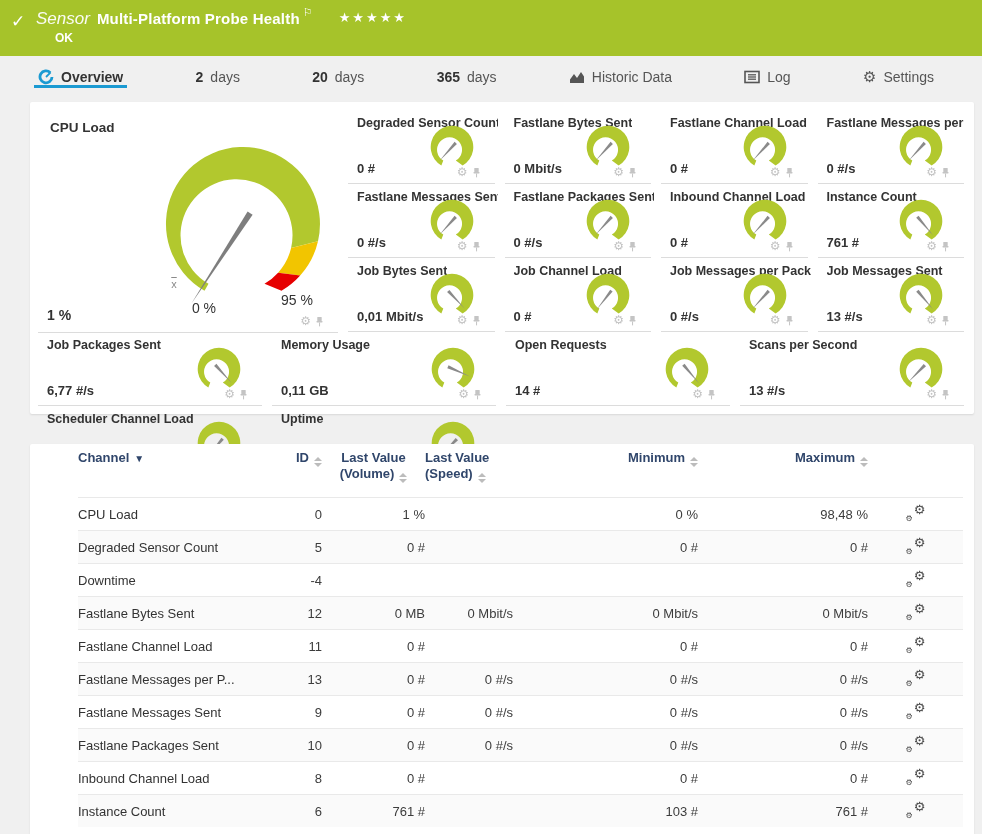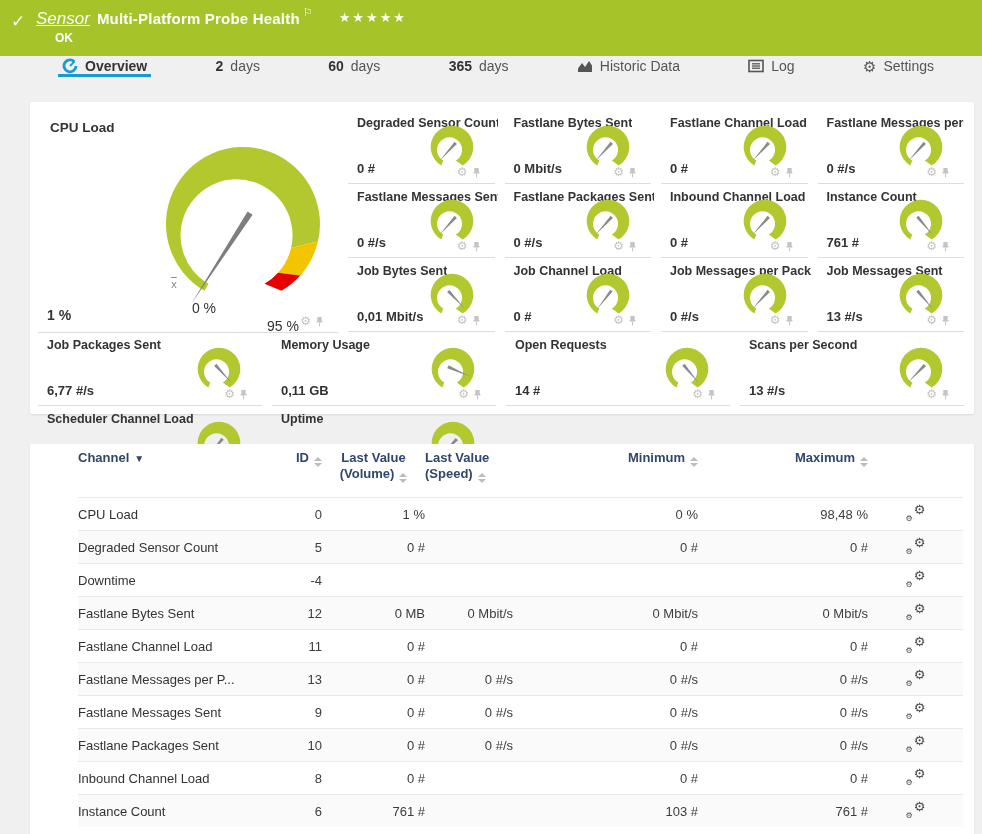--- a/index.html
+++ b/index.html
@@ -6,47 +6,47 @@
   body{
     width:982px;height:834px;overflow:hidden;
     background:#f0f0f0;
     font-family:"Liberation Sans","DejaVu Sans",sans-serif;
     -webkit-font-smoothing:antialiased;
   }
   
   .statusbar{position:relative;height:56px;background:#a6c32a;color:#fff;}
   .statusbar .check{position:absolute;left:11px;top:11px;font-size:17px;font-weight:bold;}
   .titleline{position:absolute;left:36px;top:6px;white-space:nowrap;}
-  .kind{font-style:italic;font-size:17px;margin-right:7px;opacity:.95;text-decoration:underline;}
+  .kind{font-style:italic;font-size:17px;margin-right:7px;opacity:.95;}
   .sensorname{font-size:15px;font-weight:bold;letter-spacing:.2px;}
   .flagicon{font-size:11px;vertical-align:8px;margin-left:3px;}
   .stars{font-size:13px;letter-spacing:2px;margin-left:26px;vertical-align:2px;}
   .statustext{position:absolute;left:55px;top:31px;font-size:12px;font-weight:bold;}
   
-  .tabs{display:flex;justify-content:space-between;align-items:flex-start;
-        padding:0 44px 0 58px;height:40px;margin-top:2px;}
+  .tabs{display:flex;justify-content:space-between;align-items:center;
+        padding:0 44px 0 34px;height:40px;margin-top:2px;}
   .tab{display:flex;align-items:center;gap:7px;border-bottom:3px solid transparent;
        font-size:14px;color:#555;cursor:pointer;padding:0 4px;white-space:nowrap;}
   .tab.active{border-bottom-color:#1b9ad2;}
   .tab.active .tab-label{color:#333;font-weight:bold;}
   .tab .num{font-weight:bold;color:#333;}
   .tab .tab-icon{display:inline-flex;align-items:center;}
   .tab .glyph{font-size:15px;color:#555;line-height:1;}
   
   .panel{background:#fff;box-shadow:0 1px 2px rgba(0,0,0,.10);border-radius:2px;}
   .gauges-panel{position:relative;margin:4px 8px 0 30px;height:312px;}
   .table-panel{position:relative;margin:14px 8px 0 30px;height:430px;padding:0;}
   
   .big-tile{position:absolute;left:8px;top:8px;width:300px;height:222px;border-bottom:1px solid #dcdcdc;}
   .big-title{position:absolute;left:12px;top:10px;font-size:13.5px;font-weight:bold;color:#333;}
   .big-gauge-host{position:absolute;left:40px;top:16px;width:320px;height:192px;}
   .axis-avg{position:absolute;left:124px;top:168px;width:24px;text-align:center;color:#8a8a8a;font-size:11px;}
   .xbar{text-decoration:overline;}
   .axis-min{position:absolute;left:136px;top:190px;width:60px;text-align:center;font-size:14px;color:#333;}
-  .axis-max{position:absolute;left:229px;top:208px;width:60px;text-align:left;font-size:14px;color:#333;}
+  .axis-max{position:absolute;left:229px;top:182px;width:60px;text-align:center;font-size:14px;color:#333;}
   .tile-value.big{font-size:14px;bottom:9px;}
   .smallgrid{position:absolute;left:318px;top:8px;right:10px;display:grid;
              grid-template-columns:repeat(4,1fr);grid-auto-rows:74px;column-gap:10px;}
   .bottomrow{position:absolute;left:8px;right:10px;top:230px;display:grid;
              grid-template-columns:repeat(4,1fr);grid-auto-rows:74px;column-gap:10px;}
   .tile{position:relative;border-bottom:1px solid #dcdcdc;}
   .tile-title{position:absolute;left:9px;top:6px;font-size:12.5px;font-weight:bold;color:#333;
               white-space:nowrap;overflow:hidden;max-width:96%;}
   .tile-gauge{position:absolute;right:15px;top:12px;width:56px;height:50px;}
   .tile-value{position:absolute;left:9px;bottom:7px;font-size:13px;font-weight:bold;color:#333;}
@@ -102,21 +102,21 @@
             <line x1="8" y1="8" x2="12.6" y2="3.4" stroke="#1b9ad2" stroke-width="1.8"></line>
           </svg>
         </span>
         <span class="tab-label">Overview</span>
       </div>
       <div class="tab">
         <span class="num">2</span>
         <span class="tab-label">days</span>
       </div>
       <div class="tab">
-        <span class="num">60</span>
+        <span class="num">20</span>
         <span class="tab-label">days</span>
       </div>
       <div class="tab">
         <span class="num">365</span>
         <span class="tab-label">days</span>
       </div>
       <div class="tab">
         <span class="tab-icon">
           <svg viewBox="0 0 16 14" width="16" height="14">
             <path d="M1 13V9.5L5 4l3 4 4-6 3 4.5V13Z" fill="#555"></path>

